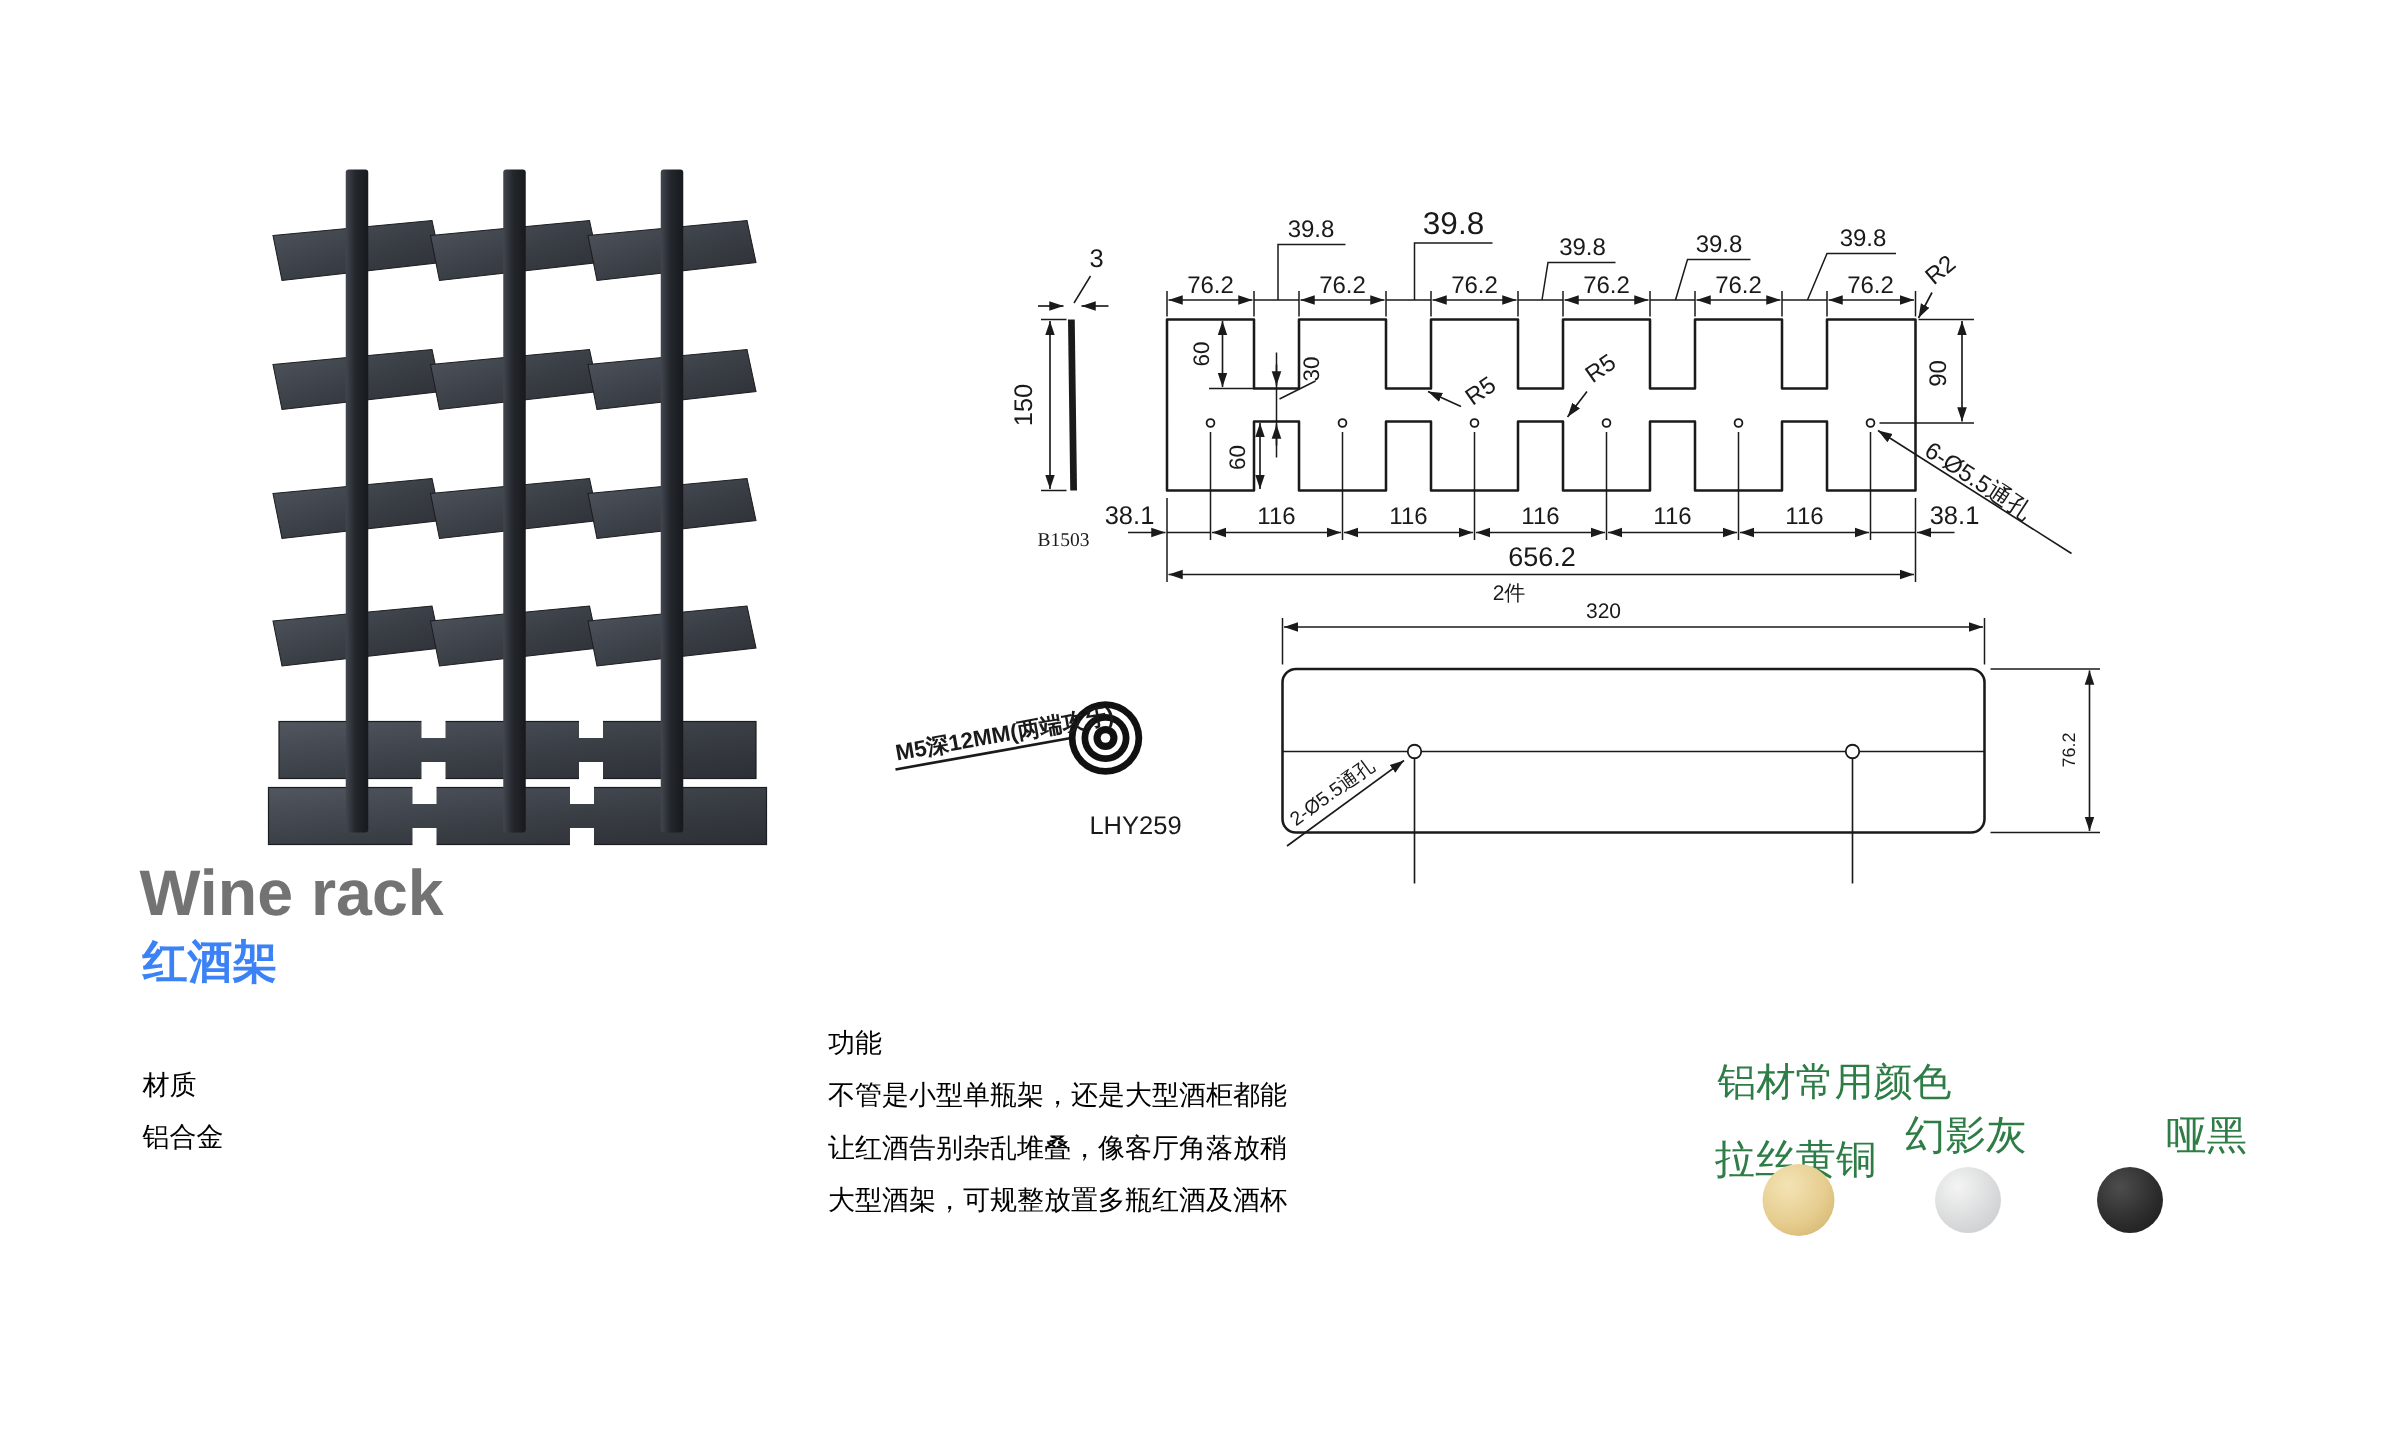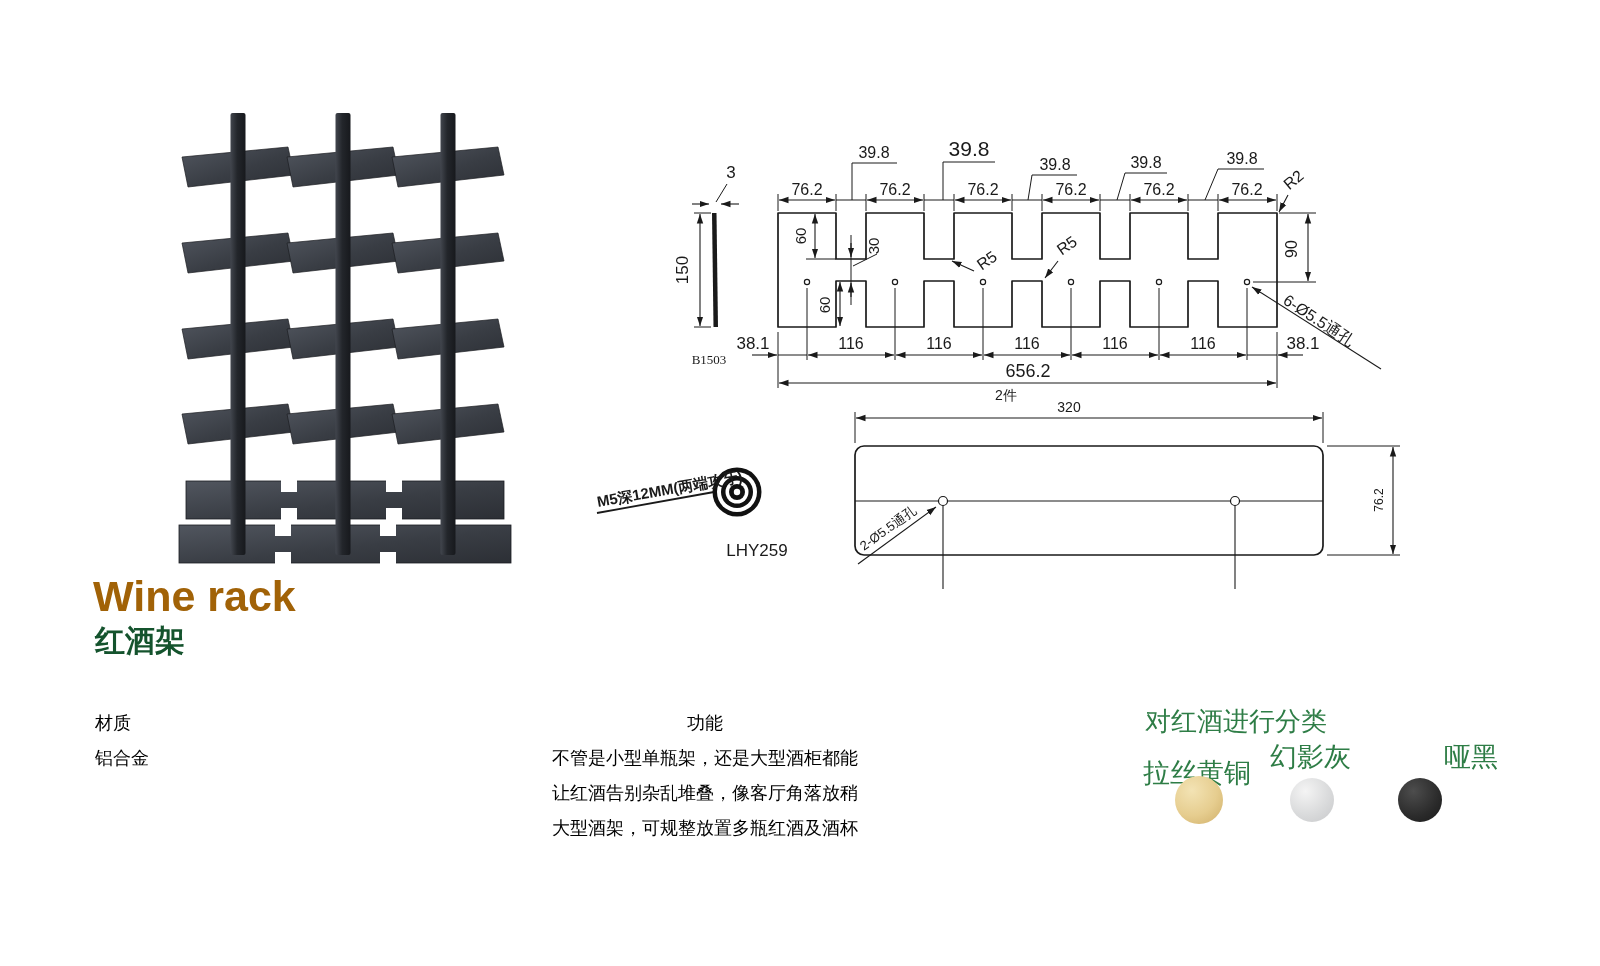--- a/index.html
+++ b/index.html
@@ -11,26 +11,26 @@
   .mid{text-anchor:middle;}
   .f13{font-size:13px}.f14{font-size:14px}.f15{font-size:15px}.f16{font-size:16px}
   .f17{font-size:17px}.f18{font-size:18px}.f21{font-size:21px}.f12{font-size:12px}
   .serif{font-family:"Liberation Serif",serif;}
   .bold{font-weight:700;}
   .ln{stroke:#1a1a1a;stroke-width:1.1;fill:none;}
   .thin{stroke:#1a1a1a;stroke-width:1;fill:none;}
   .outline{stroke:#1a1a1a;stroke-width:1.7;fill:none;stroke-linejoin:round;}
   .hole{fill:#ffffff;stroke:#1a1a1a;stroke-width:1.2;}
 
-  .title-en{position:absolute;left:93px;top:572px;font-size:43px;font-weight:700;color:#a16207;}
-  .title-zh{position:absolute;left:95px;top:621px;font-size:30px;font-weight:600;color:#14532d;}
+  .title-en{position:absolute;left:93px;top:572px;font-size:43px;font-weight:700;color:#737373;}
+  .title-zh{position:absolute;left:95px;top:621px;font-size:30px;font-weight:600;color:#3b82f6;}
   .gtext{position:absolute;color:#000000;font-size:18px;line-height:35px;}
   .blk-material{left:95px;top:706px;}
   .blk-spec{left:95px;top:812px;}
-  .blk-func{left:552px;top:706px;text-align:center;}
+  .blk-func{left:552px;top:678px;}
   .colors-heading{position:absolute;left:1145px;top:704px;font-size:26px;color:#2e7d46;font-weight:500;}
   .color-name{position:absolute;top:739px;font-size:27px;color:#2e7d46;}
   .cn-0{left:1143px;margin-top:16px;} .cn-1{left:1270px;} .cn-2{left:1444px;}
   .swatch{position:absolute;top:776px;border-radius:50%;}
   .sw-0{left:1175px;width:48px;height:48px;
         background:radial-gradient(circle at 35% 30%,#f3e3b4,#e6cd8f 55%,#cfae67);}
   .sw-1{left:1290px;top:778px;width:44px;height:44px;
         background:radial-gradient(circle at 35% 30%,#f4f4f4,#dadbdc 55%,#c6c7c9);}
   .sw-2{left:1398px;top:778px;width:44px;height:44px;
         background:radial-gradient(circle at 35% 30%,#4d4d4d,#2b2b2b 60%,#191919);}
@@ -238,21 +238,21 @@
   </div>
 
 
   <div class="gtext blk-func">
     <div>功能</div>
     <div>不管是小型单瓶架，还是大型酒柜都能</div>
     <div>让红酒告别杂乱堆叠，像客厅角落放稍</div>
     <div>大型酒架，可规整放置多瓶红酒及酒杯</div>
   </div>
 
-  <div class="colors-heading">对红酒进行分类</div>
+  <div class="colors-heading">铝材常用颜色</div>
   <div class="color-name cn-0">拉丝黄铜</div>
   <div class="color-name cn-1">幻影灰</div>
   <div class="color-name cn-2">哑黑</div>
   <div class="swatch sw-0"></div>
   <div class="swatch sw-1"></div>
   <div class="swatch sw-2"></div>
 
 </div>
 
 </body></html>

